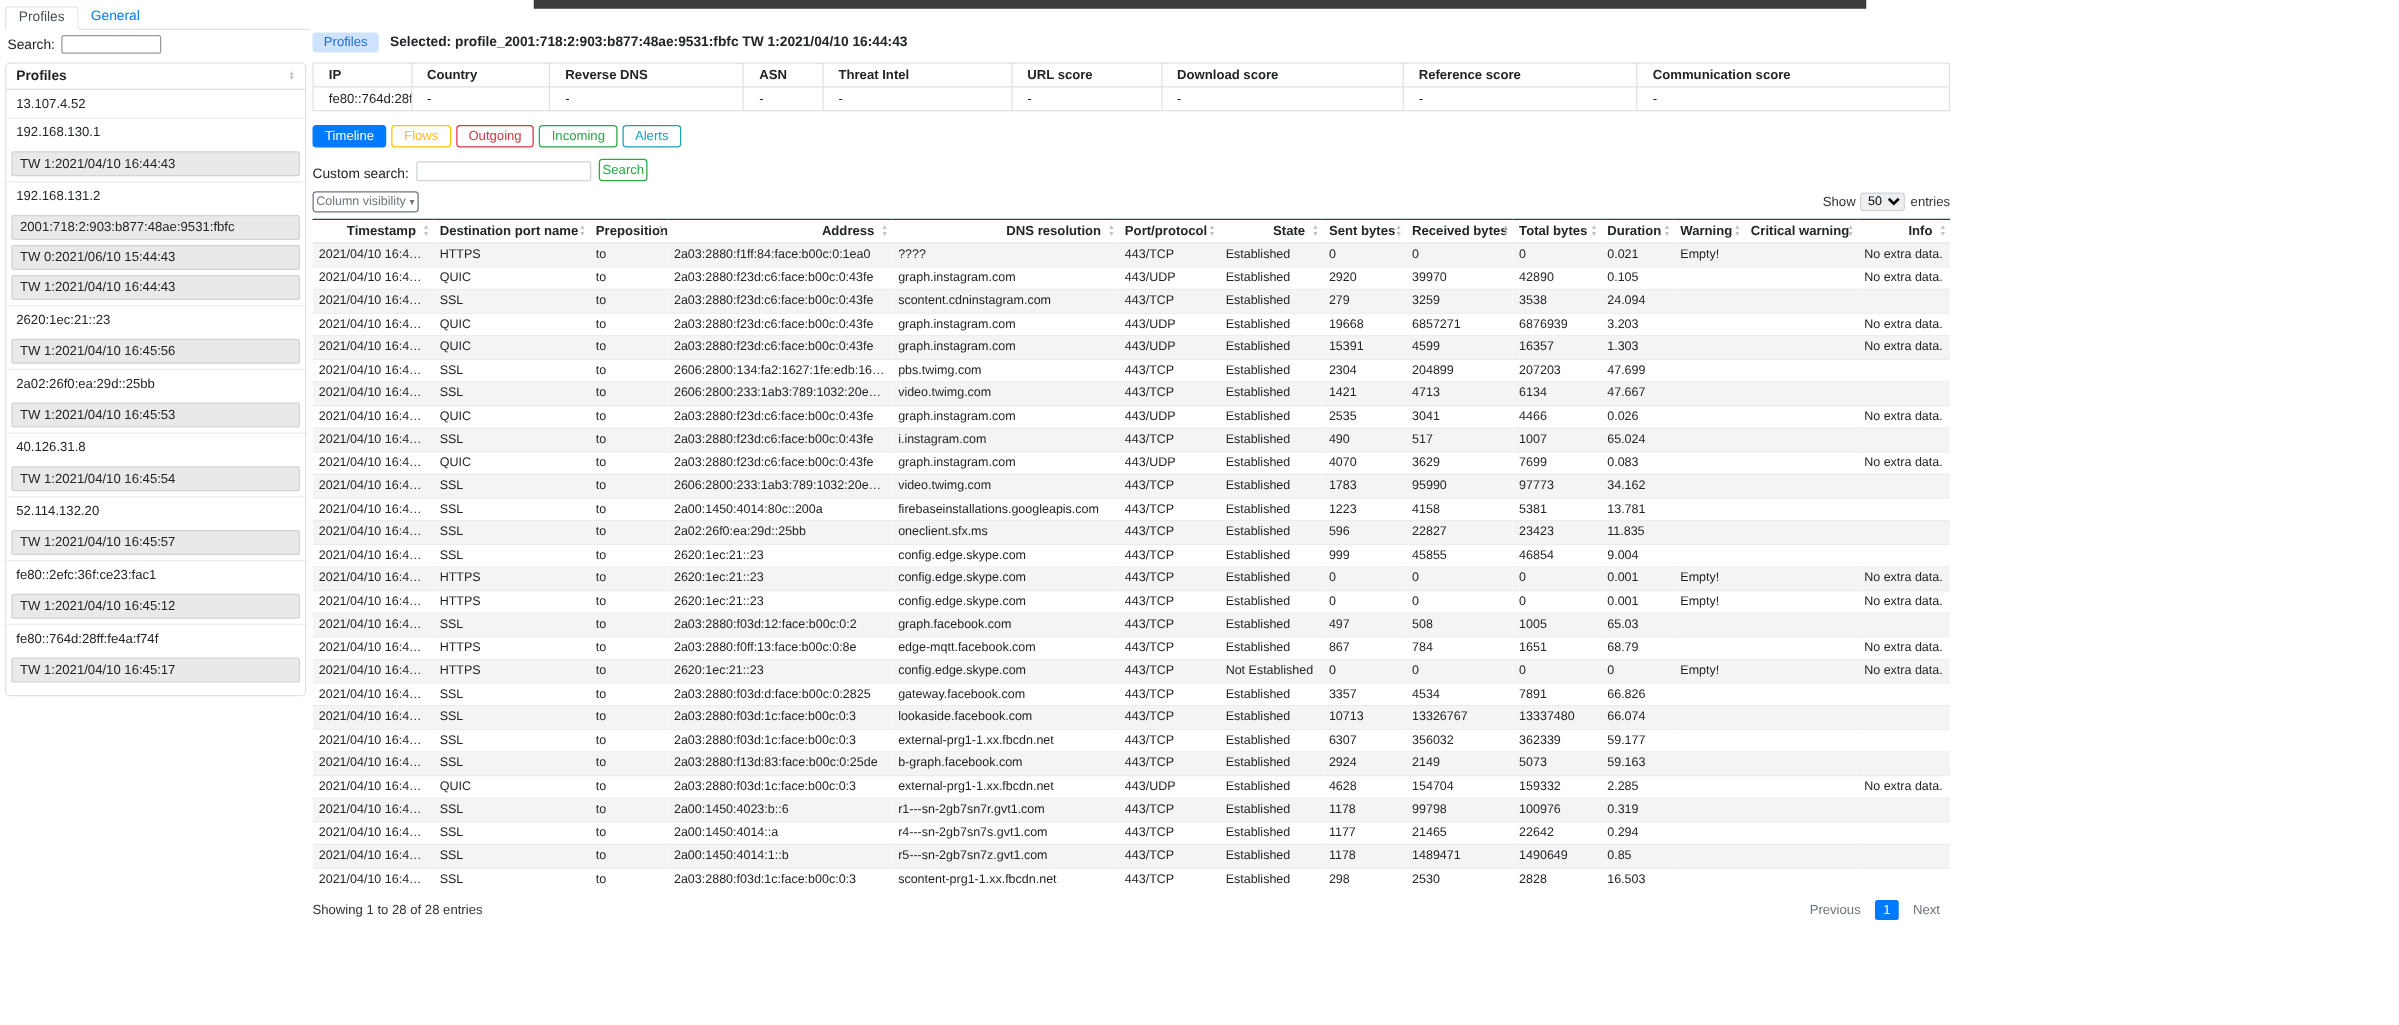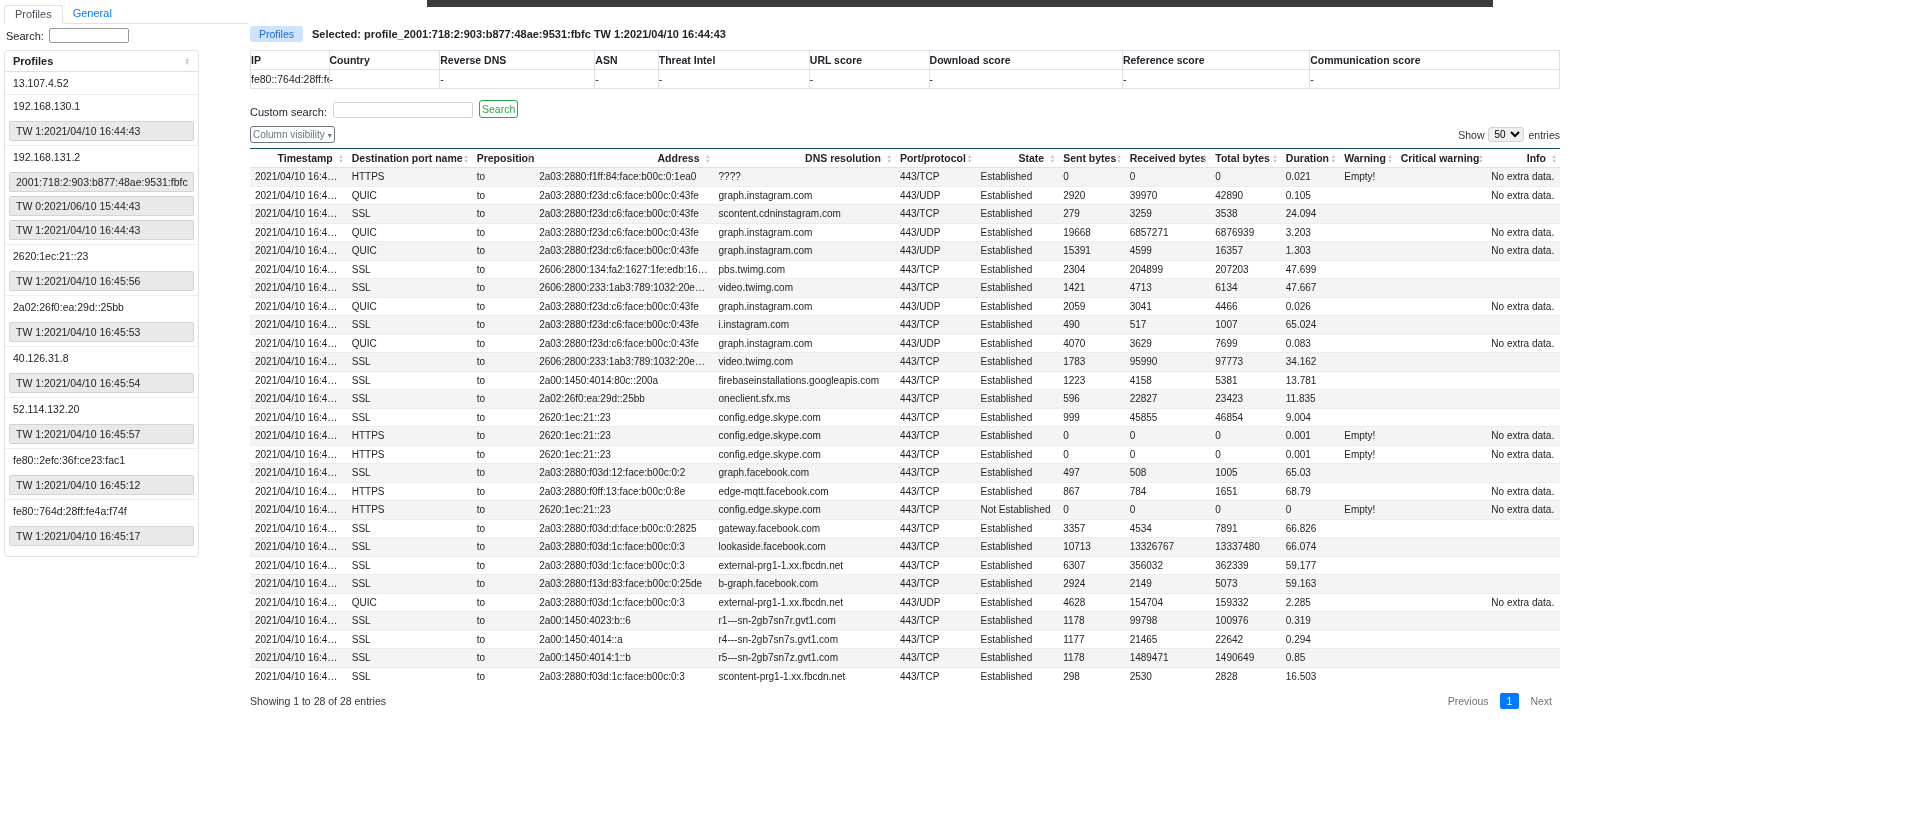--- a/index.html
+++ b/index.html
@@ -11,39 +11,39 @@
   }
   .dark-strip { position:absolute; left:427px; top:0; width:1066px; height:7px; background:#3b3b3b; }
 
   
   .tabs { position:absolute; left:4px; top:5px; width:244px; display:flex; border-bottom:1px solid #dee2e6; }
   .tab { padding:2px 10px 3px; cursor:pointer; }
   .tab.active { border:1px solid #dee2e6; border-bottom:1px solid #fff; border-radius:3px 3px 0 0; margin-bottom:-1px; color:#495057; background:#fff; }
   .tab.link { color:#007bff; }
 
   
-  .sidebar { position:absolute; left:4px; top:26px; width:195px; }
+  .sidebar { position:absolute; left:4px; top:26px; width:241px; }
   .side-search { display:flex; align-items:center; gap:5px; margin:2px 0 7px 2px; }
   .side-search input { width:80px; height:15px; border:1px solid #999; border-radius:2px; font-size:10px; padding:0 3px; font-family:inherit; }
   .side-panel { border:1px solid #dee2e6; border-radius:4px; padding-bottom:6px; background:#fff; }
   .side-header { display:flex; justify-content:space-between; align-items:center; font-weight:bold; padding:4px 8px; border-bottom:1px solid #dee2e6; cursor:pointer; }
   .side-item { font-size:10.5px; padding:5px 8px; cursor:pointer; white-space:nowrap; overflow:hidden; }
   .side-item.ip { border-top:1px solid #ededed; }
   .side-list .side-item:first-child { border-top:none; }
   .side-item.boxed { background:#e9e9e9; border:1px solid #d3d3d3; border-radius:2px; margin:4px 4px; padding:3px 6px; }
 
   
   .main { position:absolute; left:250px; top:26px; width:1310px; }
   .selected-row { display:flex; align-items:center; gap:9px; margin-bottom:8px; }
   .badge { background:#cfe2ff; color:#1a6fd4; padding:2px 9px; border-radius:3px; font-size:10.5px; }
   .selected-text { font-weight:bold; font-size:11px; }
 
   table { border-collapse:collapse; table-layout:fixed; width:100%; }
   .ip-table { margin-bottom:11px; font-size:10.5px; }
-  .ip-table th, .ip-table td { border:1px solid #dee2e6; padding:3px 0; text-align:left; overflow:hidden; white-space:nowrap;margin-left:17px; }
+  .ip-table th, .ip-table td { border:1px solid #dee2e6; padding:3px 12px; text-align:left; overflow:hidden; white-space:nowrap;margin-left:17px; }
   .ip-table th { font-weight:bold; }
 
   .btn-row { margin-bottom:9px; }
   .vbtn { font-size:10.5px; padding:2px 9px; border:1px solid; border-radius:3px; margin-right:4px; background:#fff; cursor:pointer; font-family:inherit; }
   .vbtn.primary { background:#007bff; border-color:#007bff; color:#fff; }
   .vbtn.warning { color:#ffc107; border-color:#ffc107; }
   .vbtn.danger  { color:#dc3545; border-color:#dc3545; }
   .vbtn.success { color:#28a745; border-color:#28a745; }
   .vbtn.info    { color:#17a2b8; border-color:#17a2b8; }
 
@@ -159,20 +159,21 @@
           <td>-</td>
           <td>-</td>
           <td>-</td>
           <td>-</td>
           <td>-</td>
           <td>-</td>
         </tr>
       </tbody>
   </table>
 
+  <div class="btn-row"><button class="vbtn primary active">Timeline</button><button class="vbtn warning">Flows</button><button class="vbtn danger">Outgoing</button><button class="vbtn success">Incoming</button><button class="vbtn info">Alerts</button></div>
 
   <div class="search-row">
     <span>Custom search:</span>
     <input type="text" value="" style="">
     <button class="btn outline-success">Search</button>
   </div>
 
   <div class="controls-row">
     <button class="btn outline-secondary">
       <span>Column visibility</span><span class="caret">▾</span>
@@ -375,21 +376,21 @@
           <td></td>
         </tr>
         <tr>
           <td>2021/04/10 16:45:27</td>
           <td>QUIC</td>
           <td>to</td>
           <td>2a03:2880:f23d:c6:face:b00c:0:43fe</td>
           <td>graph.instagram.com</td>
           <td>443/UDP</td>
           <td>Established</td>
-          <td>2059</td>
+          <td>2535</td>
           <td>3041</td>
           <td>4466</td>
           <td>0.026</td>
           <td></td>
           <td></td>
           <td>No extra data.</td>
         </tr>
         <tr>
           <td>2021/04/10 16:45:27</td>
           <td>SSL</td>

